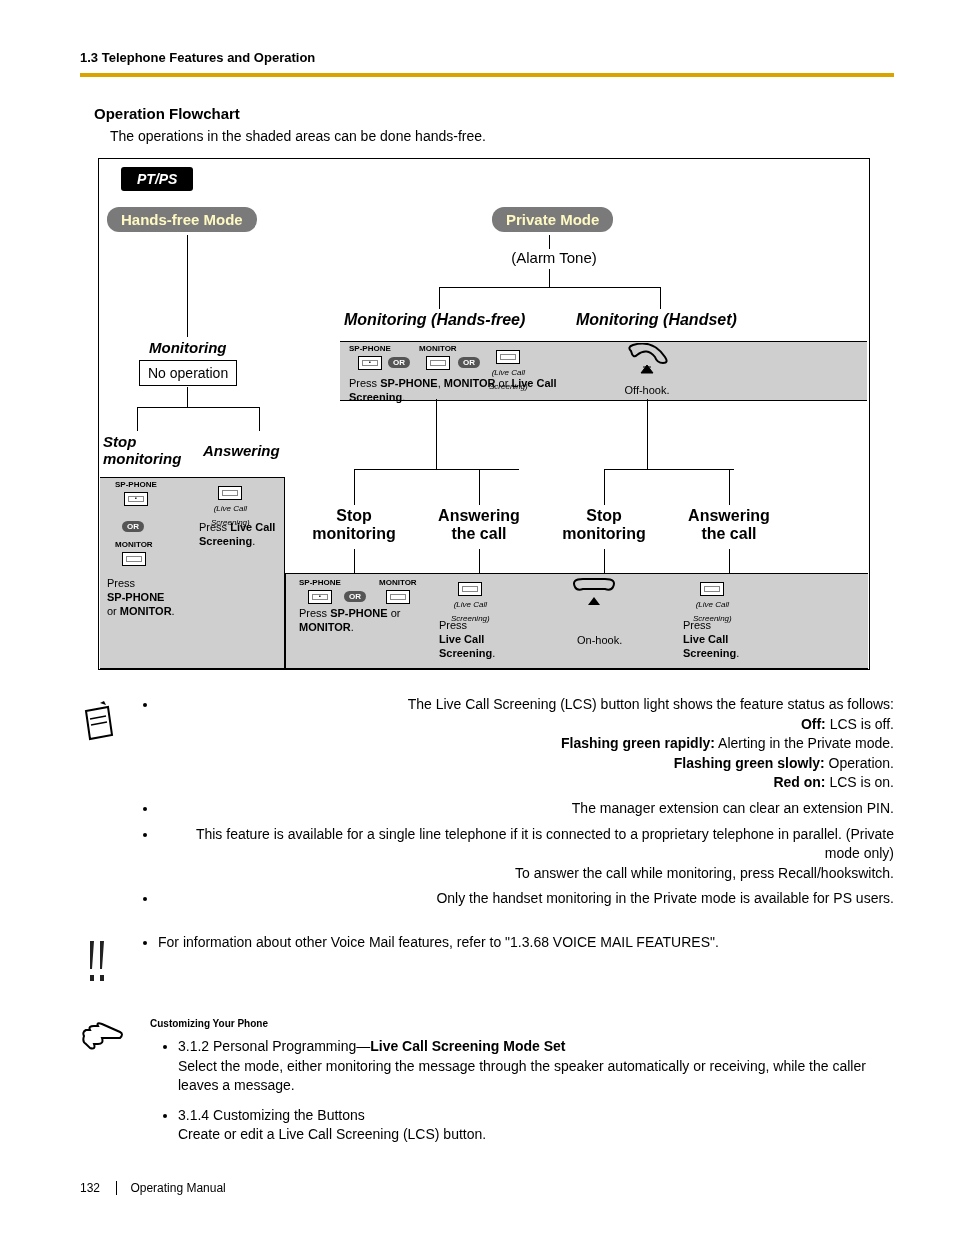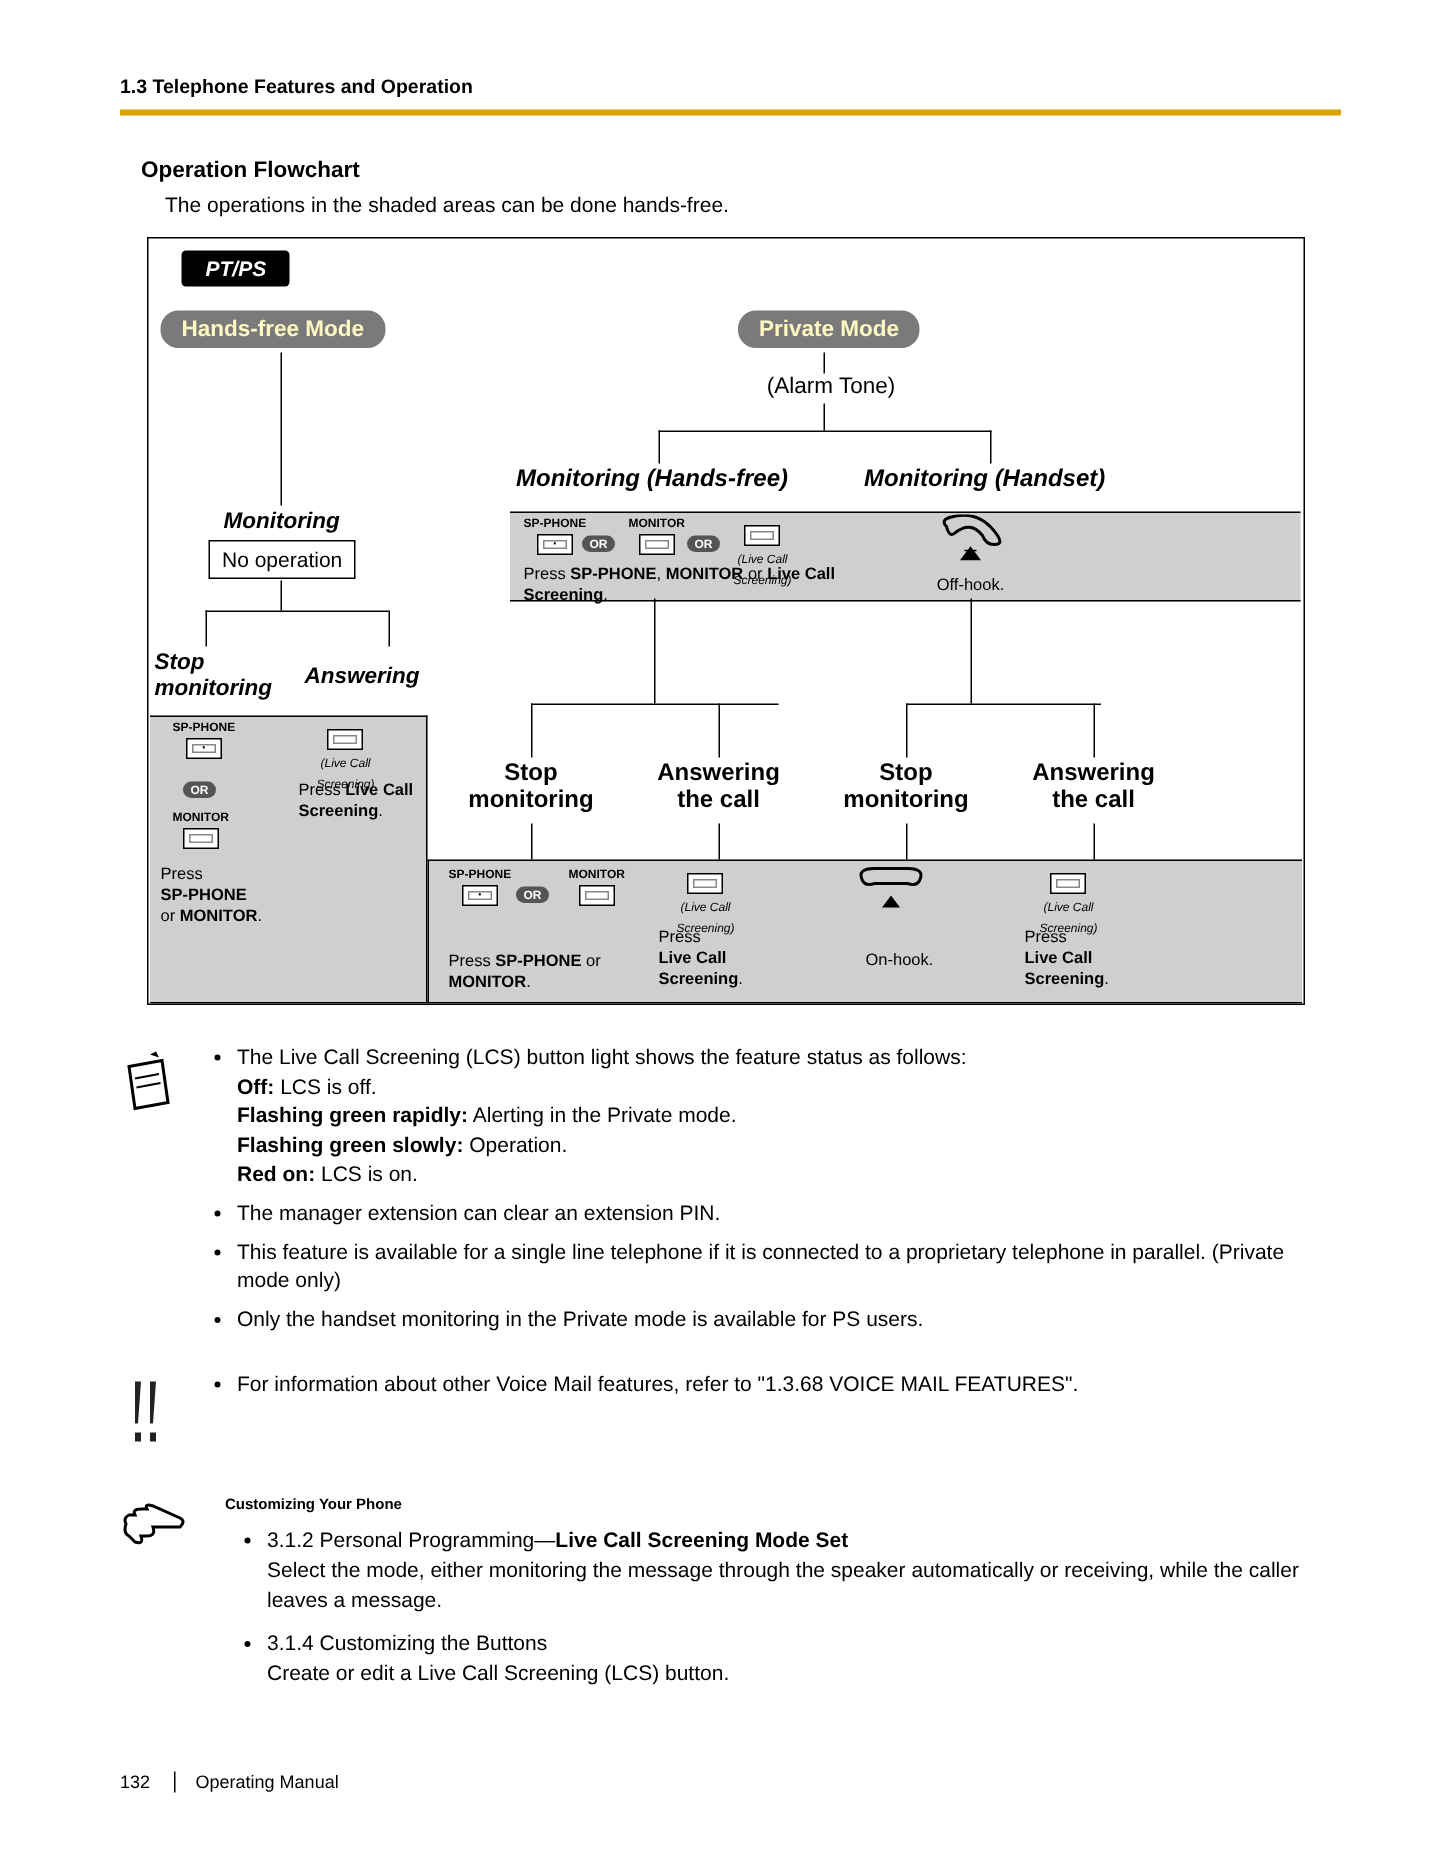--- a/index.html
+++ b/index.html
@@ -159,20 +159,21 @@
 .notes-icon {
   width: 40px;
   flex-shrink: 0;
   padding-top: 4px;
 }
 .notes-body ul {
   margin: 0;
   padding-left: 20px;
   font-size: 14px;
   line-height: 1.4;
+  text-align: right;
 }
 .notes-body li { margin-bottom: 6px; }
 .customizing {
   margin-top: 30px;
   display: flex;
   gap: 18px;
 }
 .cust-title {
   font-weight: bold;
   font-size: 10px;
@@ -320,21 +321,21 @@
 
     <div style="position:absolute; left:200px; top:420px; text-align:center;">
       <span class="tiny-label">SP-PHONE</span>
       <span class="icon-btn dot"></span>
     </div>
     <div style="position:absolute; left:245px; top:430px;"><span class="or-pill">OR</span></div>
     <div style="position:absolute; left:280px; top:420px; text-align:center;">
       <span class="tiny-label">MONITOR</span>
       <span class="icon-btn"></span>
     </div>
-    <div class="instr" style="left:200px; top:476px; width:120px;">
+    <div class="instr" style="left:200px; top:448px; width:120px;">
       Press <b>SP-PHONE</b> or<br><b>MONITOR</b>.
     </div>
 
     <div style="position:absolute; left:352px; top:422px; text-align:center;">
       <span class="icon-btn"></span><br>
       <span class="tiny-italic" style="white-space:pre;">(Live Call
 Screening)</span>
     </div>
     <div class="instr" style="left:340px; top:460px; width:80px;">
       Press<br><b>Live Call<br>Screening</b>.
@@ -376,20 +377,21 @@
         <li>
           <span>The Live Call Screening (LCS) button light shows the feature status as follows:</span><br>
           <b>Off:</b><span> LCS is off.</span><br>
           <b>Flashing green rapidly:</b><span> Alerting in the Private mode.</span><br>
           <b>Flashing green slowly:</b><span> Operation.</span><br>
           <b>Red on:</b><span> LCS is on.</span>
         </li>
         <li>The manager extension can clear an extension PIN.</li>
         <li>
           <span>This feature is available for a single line telephone if it is connected to a proprietary telephone in parallel. (Private mode only)</span><br>
+          <span>To answer the call while monitoring, press Recall/hookswitch.</span>
         </li>
         <li>Only the handset monitoring in the Private mode is available for PS users.</li>
       </ul>
     </div>
   </div>
 
   <div class="notes-row" style="margin-top:18px;">
     <div class="notes-icon">
       <svg width="38" height="48" viewBox="0 0 38 48">
         <path d="M10 4 L14 4 L12 32 L10 32 Z M10 38 L14 38 L14 44 L10 44 Z" fill="#222"></path>

